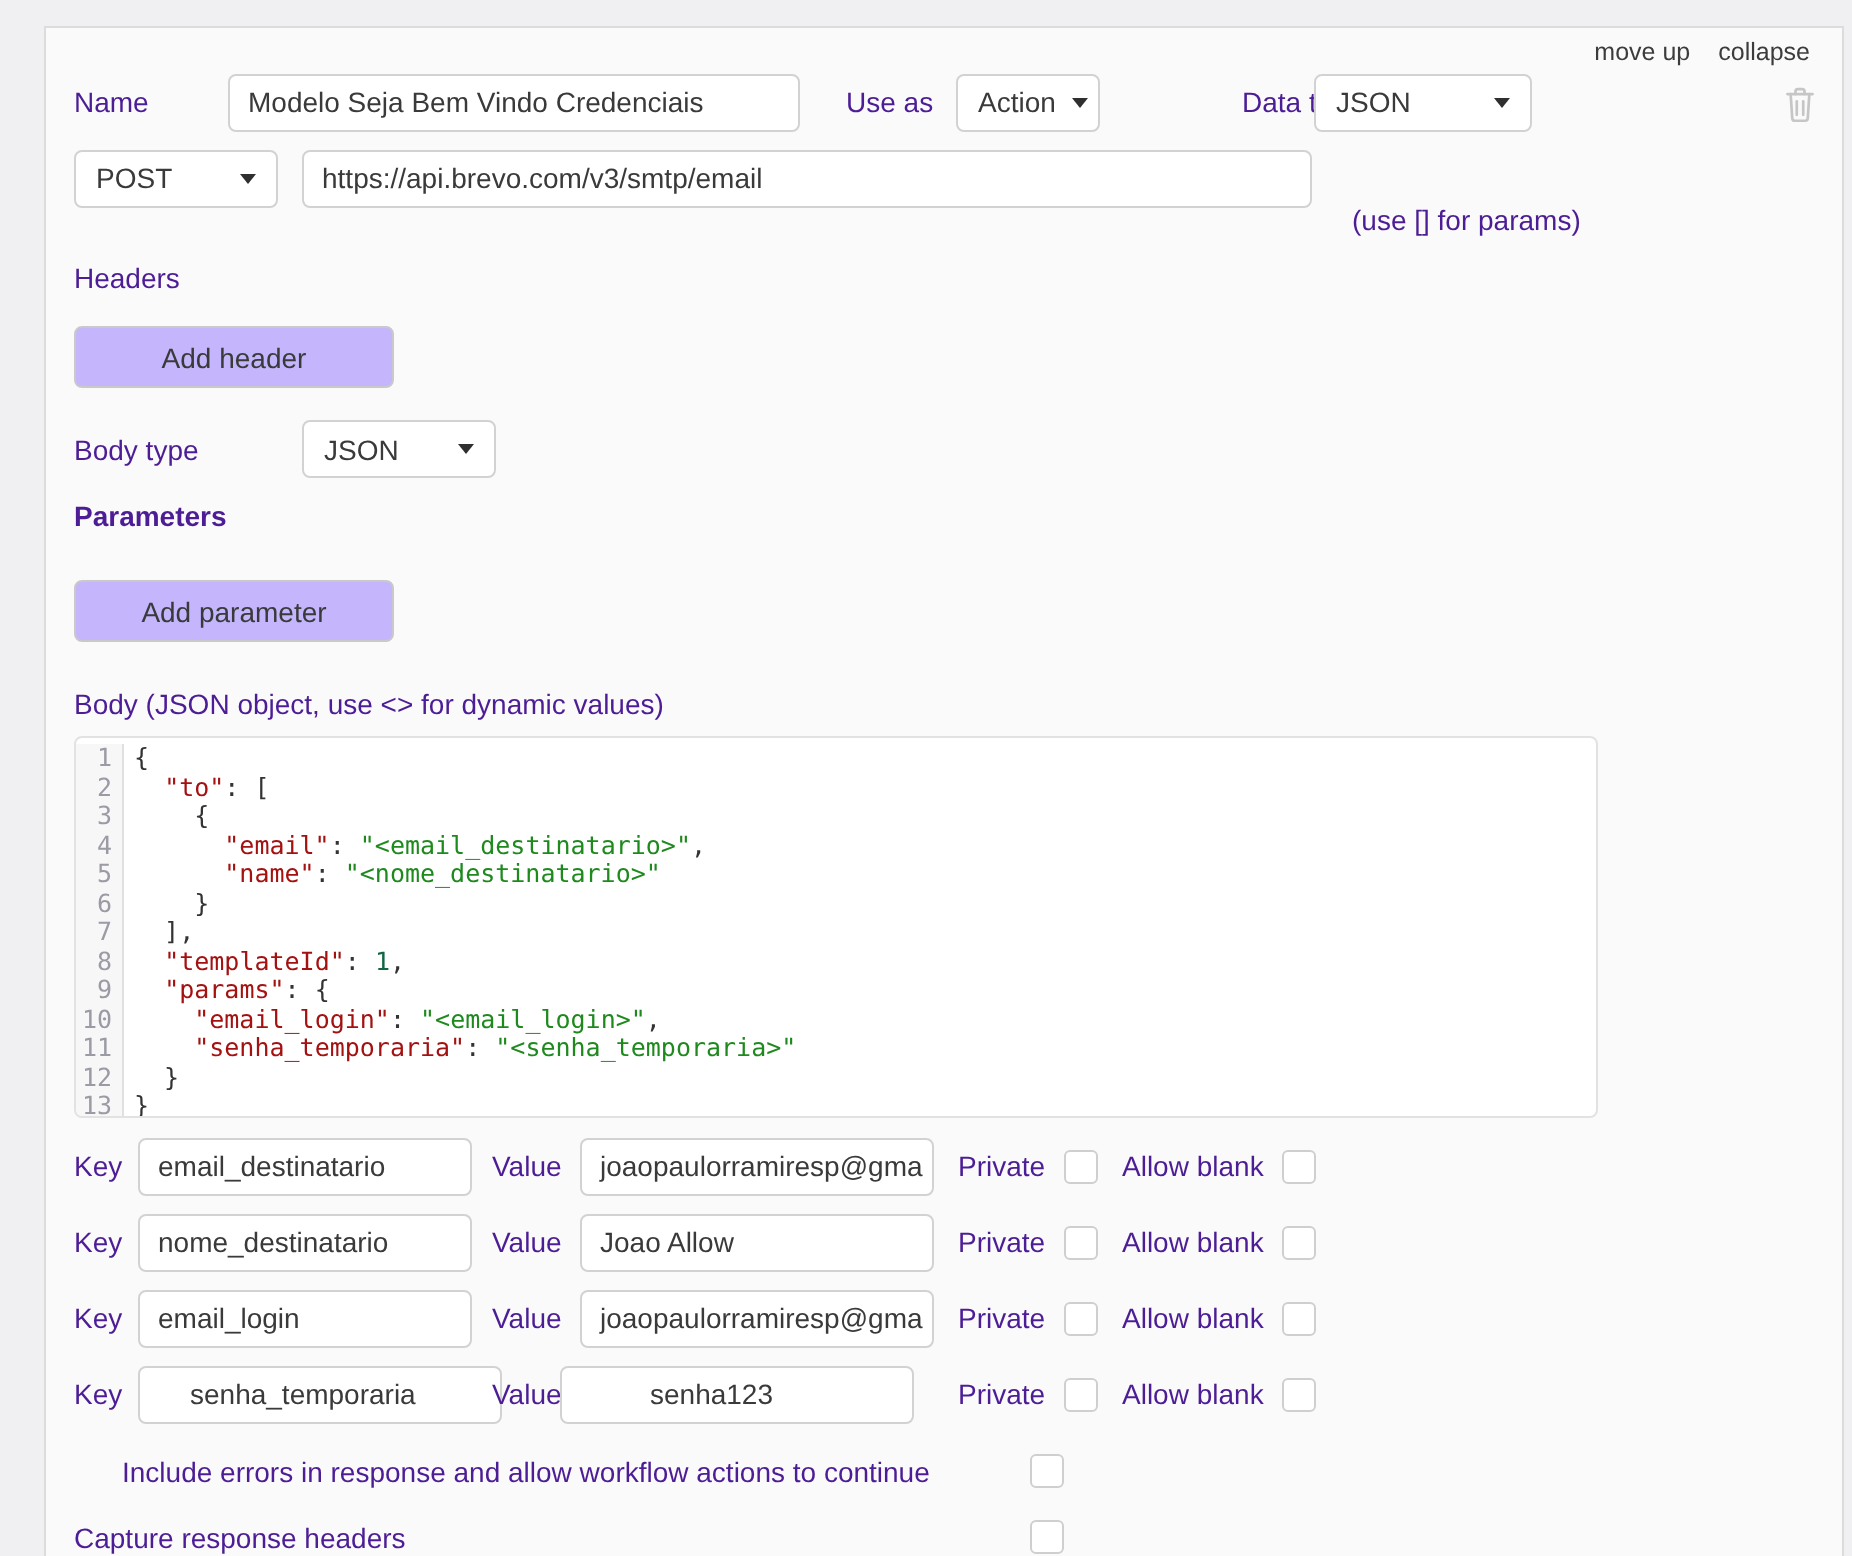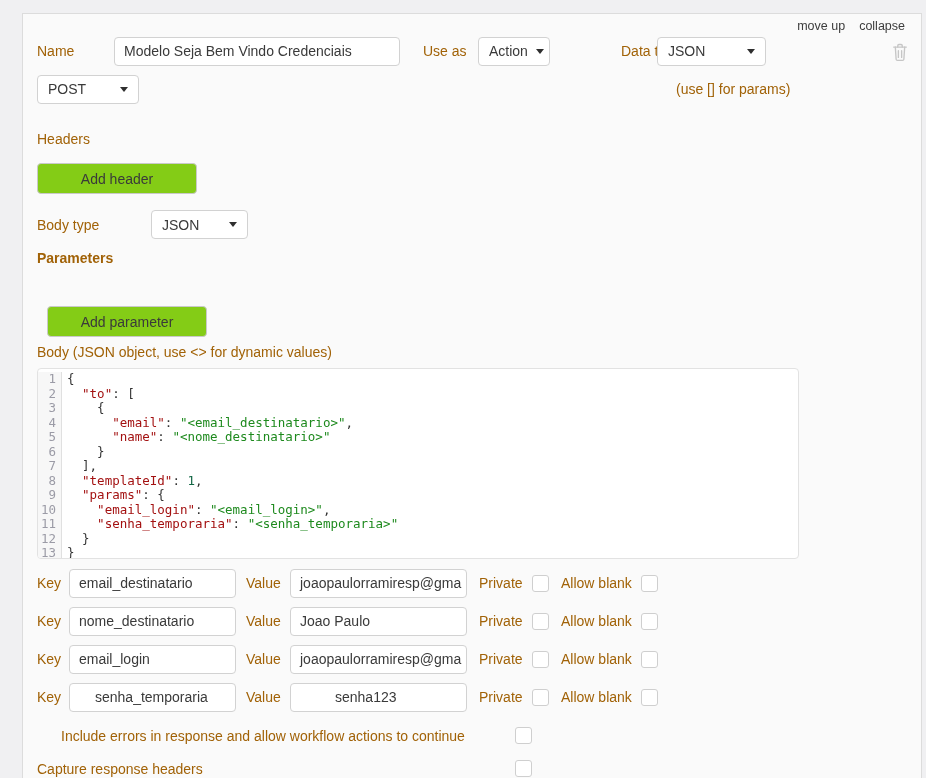--- a/index.html
+++ b/index.html
@@ -16,21 +16,21 @@
     width: 900px; height: 800px;
     background: #fafafa;
     border: 1px solid #dcdcdc;
   }
   .top-links {
     position: absolute; top: 5px; right: 16px;
     font-size: 12.5px; color: #3c3c3c;
   }
   .top-links span { cursor: pointer; }
   .top-links .gap { display: inline-block; width: 14px; }
-  .lbl { font-size: 14px; color: #a16207; white-space: nowrap; }
+  .lbl { font-size: 14px; color: #4c1d95; white-space: nowrap; }
   .row { position: absolute; height: 29px; line-height: 29px; }
   .abs { position: absolute; }
   .input {
     position: absolute; height: 29px;
     background: #ffffff;
     border: 1px solid #d2d2d2;
     border-radius: 4px;
     font-size: 14px; color: #3a3a3a;
     line-height: 27px;
     padding: 0 9px;
@@ -50,21 +50,21 @@
     width: 0; height: 0;
     border-left: 4.5px solid transparent;
     border-right: 4.5px solid transparent;
     border-top: 5px solid #2f2f2f;
     margin-left: 8px;
     flex: 0 0 auto;
   }
   .btn {
     position: absolute;
     width: 160px; height: 31px;
-    background: #84cc16;
+    background: #c4b5fd;
     border: 1px solid #c9c9c9;
     border-radius: 4px;
     font-size: 14px; color: #3a3a3a;
     display: flex; align-items: center; justify-content: center;
     cursor: pointer;
   }
   .checkbox {
     position: absolute;
     width: 17px; height: 17px;
     background: #ffffff;
@@ -133,34 +133,35 @@
       <span>JSON</span>
       <span class="caret"></span>
     </div>
   </div>
 
   <div class="row" style="top:61px; left:0; right:0;">
     <div class="select" style="left:14px; width:102px;">
       <span>POST</span>
       <span class="caret"></span>
     </div>
-    <span class="lbl abs" style="left:653px;">(use [] for params)</span>
+    <div class="input" style="left:128px; width:505px;">https://api.brevo.com/v3/smtp/email</div>
+    <span class="lbl abs" style="left:653px;margin-top:21px;">(use [] for params)</span>
   </div>
 
   <span class="lbl abs" style="left:14px; top:117px;">Headers</span>
   <div class="btn" style="left:14px; top:149px;">Add header</div>
 
   <span class="lbl abs" style="left:14px; top:203px;">Body type</span>
   <div class="select" style="left:128px; top:196px; width:97px;">
     <span>JSON</span>
     <span class="caret"></span>
   </div>
 
   <span class="lbl abs" style="left:14px; top:236px;font-weight:bold;">Parameters</span>
-  <div class="btn" style="left:24px; top:276px;margin-top:16px;">Add parameter</div>
+  <div class="btn" style="left:14px; top:276px;">Add parameter</div>
 
   <span class="lbl abs" style="left:14px; top:330px;">Body (JSON object, use &lt;&gt; for dynamic values)</span>
   <div class="editor" id="code-editor">
   <div class="code-line">
     <span class="gutter-num">1</span>
     <span class="code-text"><span class="tok-plain">{</span></span>
   </div>
 
   <div class="code-line">
     <span class="gutter-num">2</span>
@@ -232,43 +233,43 @@
     <span class="lbl abs" style="left:456px;">Private</span>
     <div class="checkbox" style="left:509px; top:6px;"></div>
     <span class="lbl abs" style="left:538px;">Allow blank</span>
     <div class="checkbox" style="left:618px; top:6px;"></div>
   </div>
 
   <div class="row" style="left: 0px; right: 0px; top: 593px;">
     <span class="lbl abs" style="left:14px;">Key</span>
     <div class="input" style="left:46px; width:167px;">nome_destinatario</div>
     <span class="lbl abs" style="left:223px;">Value</span>
-    <div class="input" style="left:267px; width:177px;">Joao Paulo</div>
+    <div class="input" style="left:267px; width:177px;">Joao Allow</div>
     <span class="lbl abs" style="left:456px;">Private</span>
     <div class="checkbox" style="left:509px; top:6px;"></div>
     <span class="lbl abs" style="left:538px;">Allow blank</span>
     <div class="checkbox" style="left:618px; top:6px;"></div>
   </div>
 
   <div class="row" style="left: 0px; right: 0px; top: 631px;">
     <span class="lbl abs" style="left:14px;">Key</span>
     <div class="input" style="left:46px; width:167px;">email_login</div>
     <span class="lbl abs" style="left:223px;">Value</span>
     <div class="input" style="left:267px; width:177px;">joaopaulorramiresp@gma</div>
     <span class="lbl abs" style="left:456px;">Private</span>
     <div class="checkbox" style="left:509px; top:6px;"></div>
     <span class="lbl abs" style="left:538px;">Allow blank</span>
     <div class="checkbox" style="left:618px; top:6px;"></div>
   </div>
 
   <div class="row" style="left: 0px; right: 0px; top: 669px;">
     <span class="lbl abs" style="left:14px;">Key</span>
-    <div class="input" style="left:46px; width:167px;padding-left:25px;">senha_temporaria</div>
-    <span class="lbl abs" style="left:223px;">Value</span>
-    <div class="input" style="left:267px; width:177px;padding-left:44px;">senha123</div>
+    <div class="input" style="left:46px; width:182px;padding-left:25px;">senha_temporaria</div>
+    <span class="lbl abs" style="left:223px;">Value</span>
+    <div class="input" style="left:257px; width:177px;padding-left:44px;">senha123</div>
     <span class="lbl abs" style="left:456px;">Private</span>
     <div class="checkbox" style="left:509px; top:6px;"></div>
     <span class="lbl abs" style="left:538px;">Allow blank</span>
     <div class="checkbox" style="left:618px; top:6px;"></div>
   </div>
 </div>
 
   <span class="lbl abs" style="left:14px; top:714px;margin-left:24px;">Include errors in response and allow workflow actions to continue</span>
   <div class="checkbox" style="left:492px; top:713px;"></div>
 

